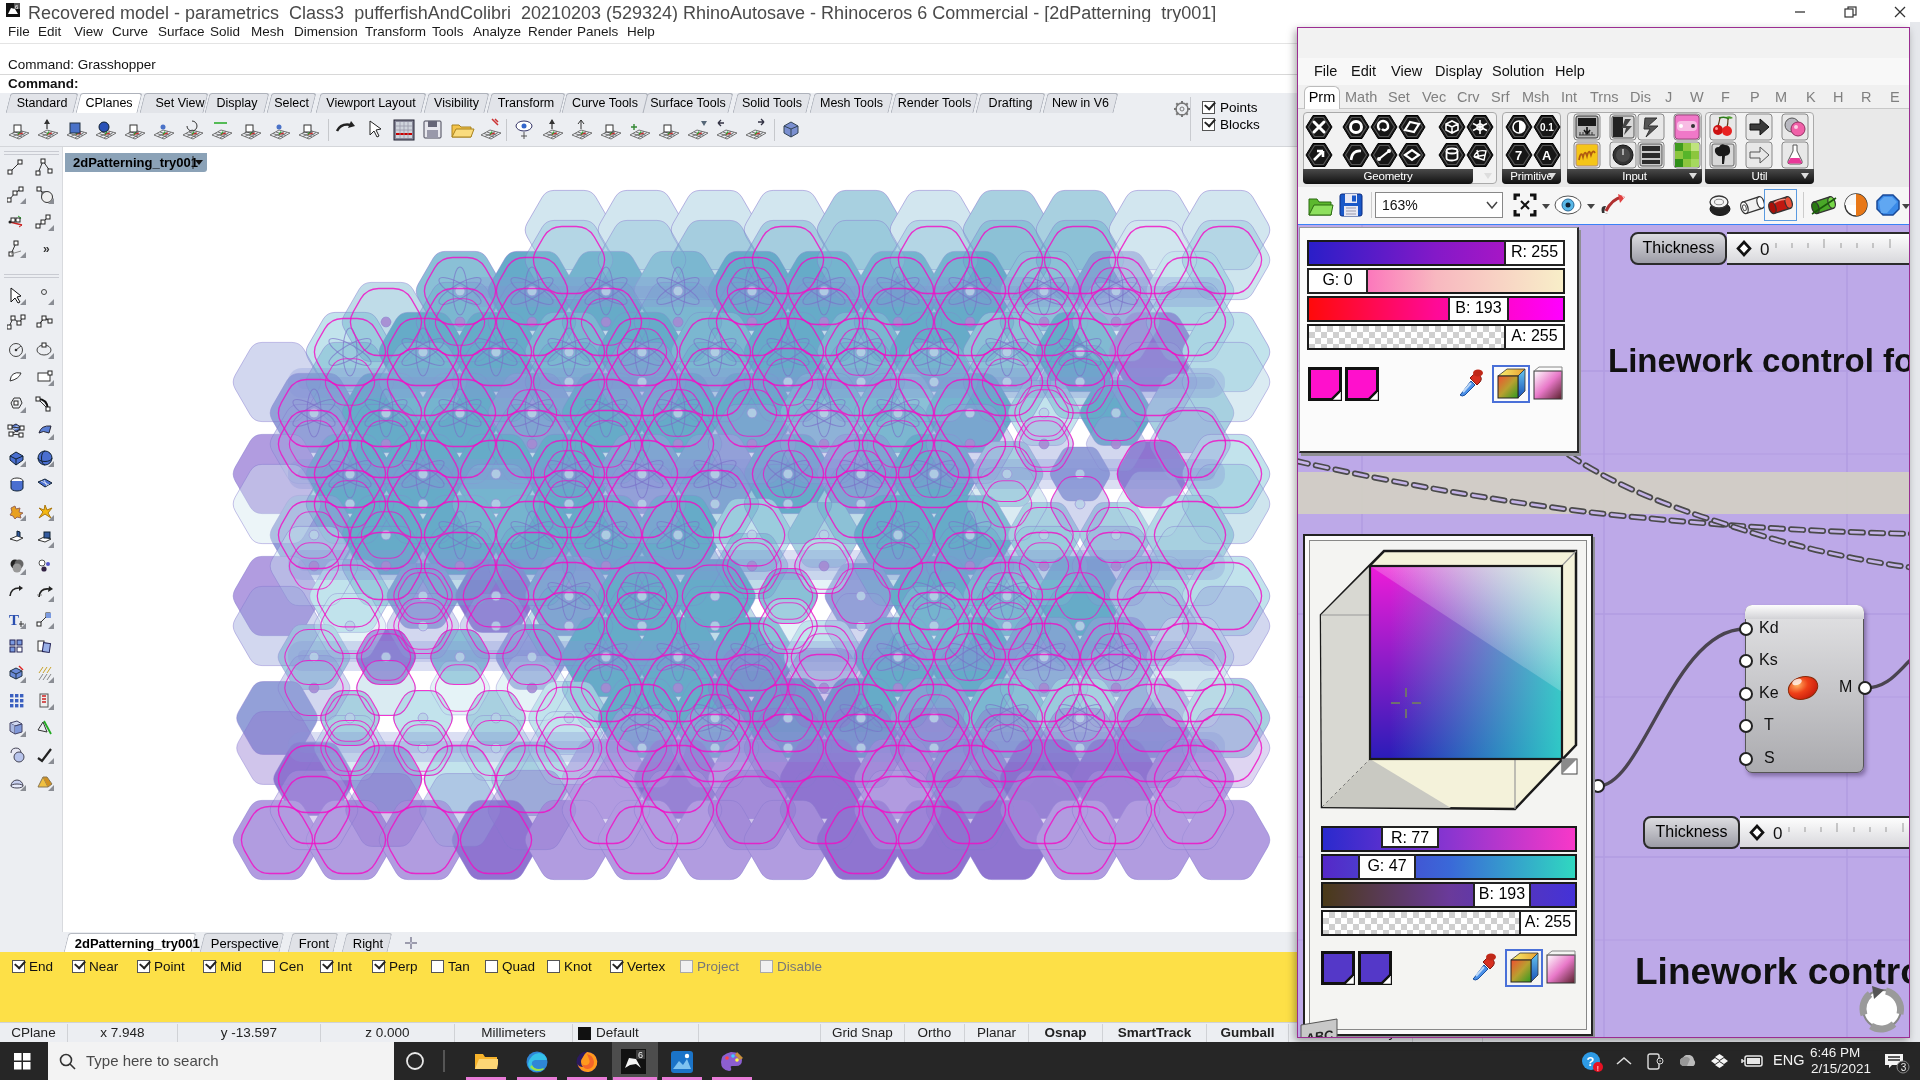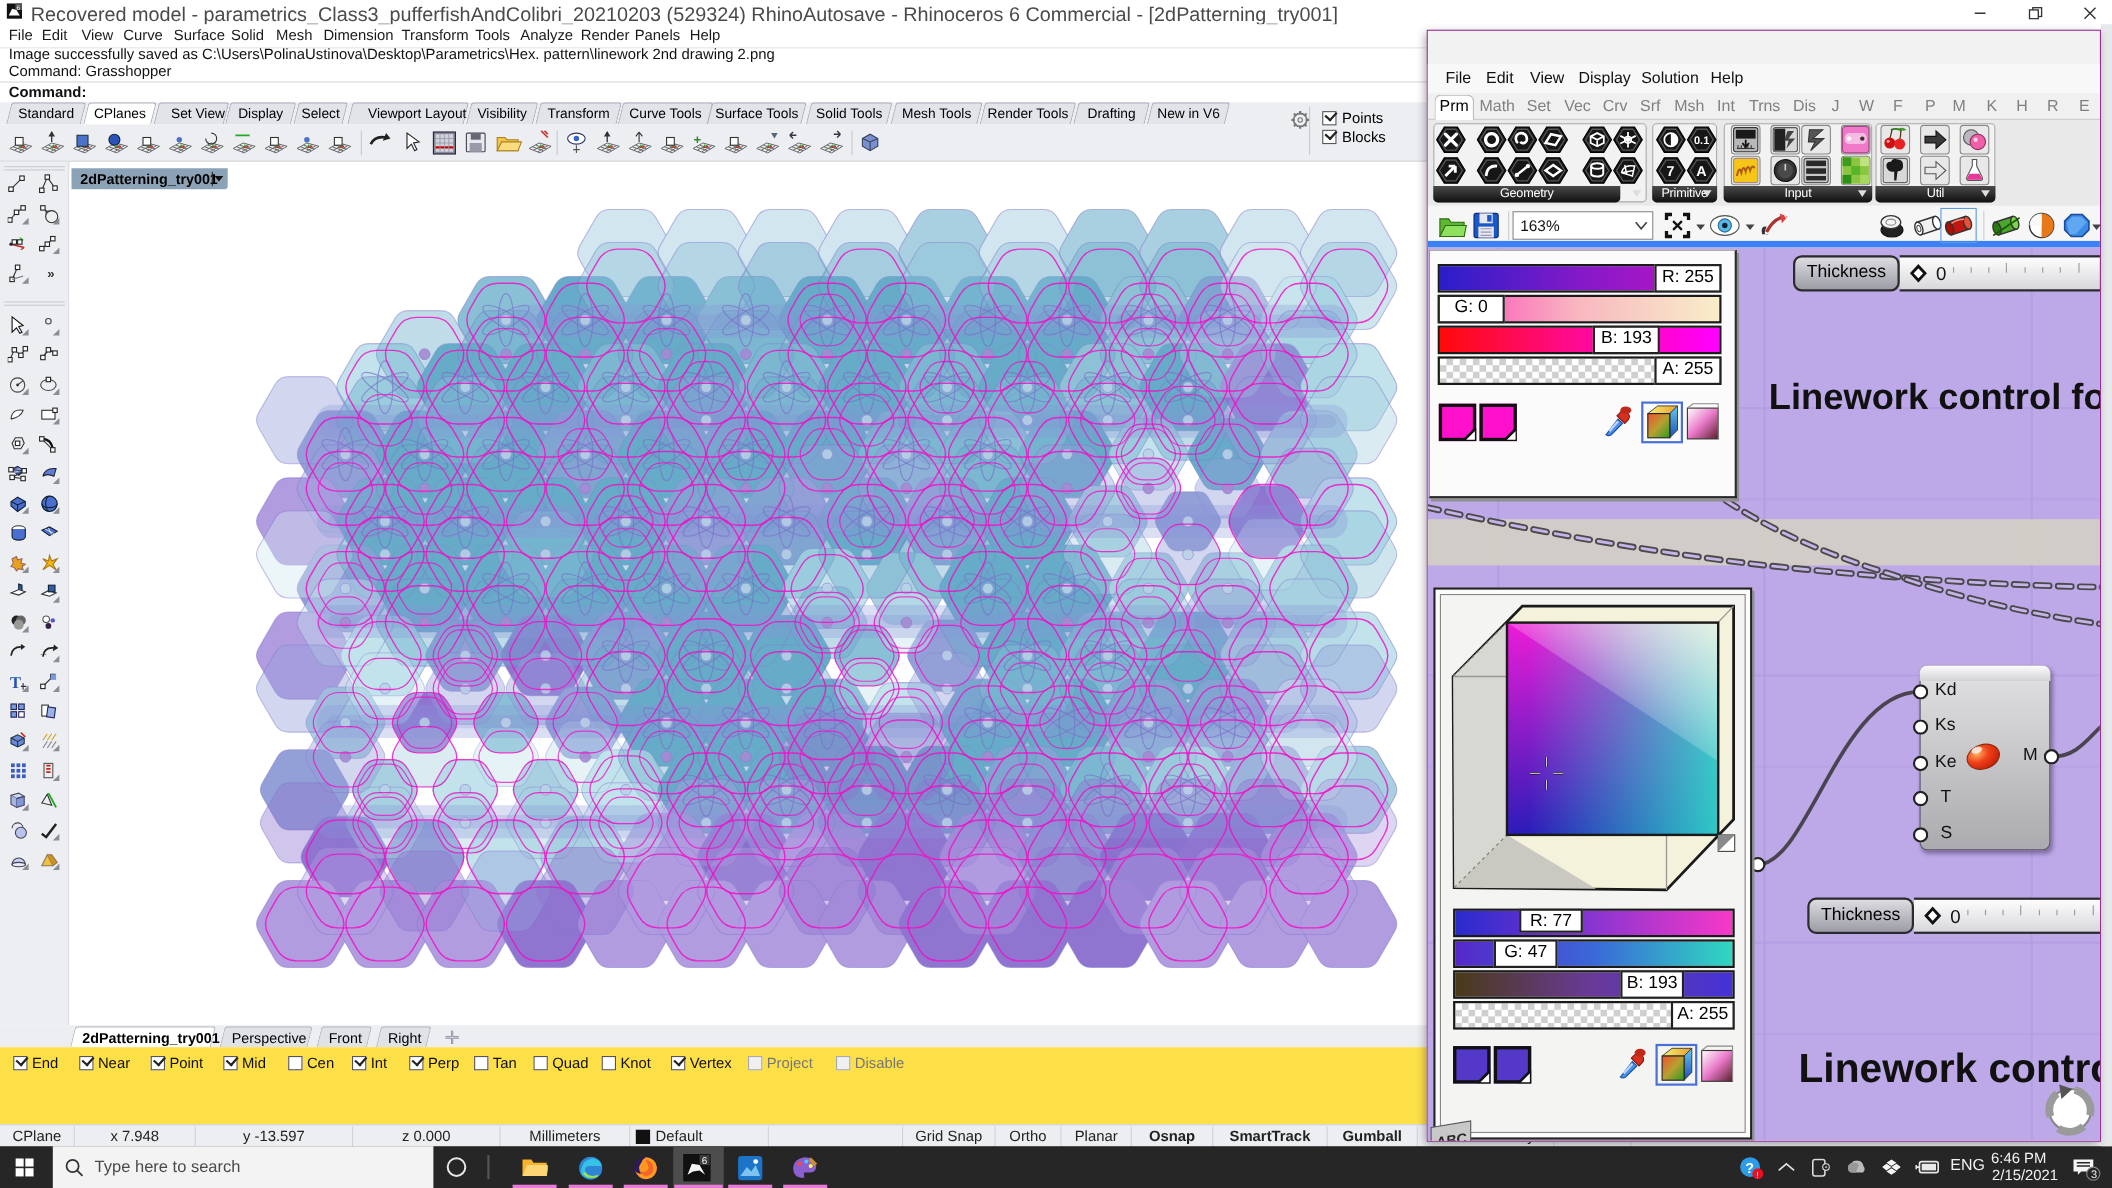--- a/index.html
+++ b/index.html
@@ -28,21 +28,21 @@
 .cb.on:before{content:"";position:absolute;left:2px;top:-1px;width:8px;height:5px;border-left:2px solid #222;border-bottom:2px solid #222;transform:rotate(-48deg)}
 .cb.dis{border-color:#aaa;background:#f0f0f0}
 #statusbar{left:0;top:1022px;width:1920px;height:20px;background:#eceef2;font-size:13.5px;color:#222;border-top:1px solid #d0d2d6}
 #statusbar .cell{position:absolute;top:1px;height:19px;padding-top:1px;border-right:1px solid #d0d2d6;text-align:center}
 #taskbar{left:0;top:1042px;width:1920px;height:38px;background:#262626}
 #ghwin{left:1297px;top:27px;width:613px;height:1011px;border:1px solid #9b2d91;background:#f2f2f2;box-shadow:-2px 3px 8px rgba(0,0,0,.35)}
 #ghtitle{left:0;top:0;width:611px;height:30px;background:#a20c9c;color:#fff;font-size:11.5px;letter-spacing:-0.1px}
 #ghmenu{left:0;top:30px;width:611px;height:27px;background:#f8f8f8;font-size:14.5px;color:#111}
 #ghtabs{left:0;top:57px;width:611px;height:24px;background:#f0f0f0;font-size:14.5px;color:#808080;border-bottom:1px solid #c8c8c8}
 #ghpal{left:0;top:81px;width:611px;height:78px;background:#e9e9e9}
-#ghtools{left:0;top:159px;width:611px;height:38px;background:#f6f6f6;border-bottom:6px solid #3b82f6}
+#ghtools{left:0;top:159px;width:611px;height:38px;background:#f6f6f6;border-bottom:1px solid #3b82f6}
 #ghcanvas{left:0;top:197px;width:611px;height:812px;background:#bda9e8;overflow:hidden}
 .gline-v{position:absolute;top:0;width:2px;height:812px;background:#b29ce2;opacity:.75}
 .gline-h{position:absolute;left:0;width:611px;height:2px;background:#b29ce2;opacity:.75}
 .slider-lab{position:absolute;border:2px solid #222;background:#fff;font-size:16px;text-align:center;padding-top:1px}
 .gh-panel{position:absolute;background:#fbfbfb;border:2px solid #2a2a2a;box-shadow:2px 3px 0 #8f8f94}
 .capsule{position:absolute;height:33px;border:2px solid #2b2b2b;border-radius:8px;background:linear-gradient(#dcdce0,#9c9ca6);color:#000;font-size:16px;text-align:center;padding-top:5px;z-index:2}
 .sliderarea{position:absolute;height:33px;border:2px solid #2b2b2b;border-left:none;background:linear-gradient(#fdfdfd,#d8d8dc);z-index:1}
 </style></head><body>
 
 <div class="r" id="titlebar">
@@ -71,21 +71,20 @@
 <span style="left:251px">Mesh</span>
 <span style="left:294px">Dimension</span>
 <span style="left:365px">Transform</span>
 <span style="left:432px">Tools</span>
 <span style="left:473px">Analyze</span>
 <span style="left:528px">Render</span>
 <span style="left:577px">Panels</span>
 <span style="left:627px">Help</span>
 </div>
 <div class="r" id="cmdarea">
-<div class="abs" style="left:8px;top:-2px">Image successfully saved as C:\Users\PolinaUstinova\Desktop\Parametrics\Hex. pattern\linework 2nd drawing 2.png</div>
 <div class="abs" style="left:8px;top:13px">Command: Grasshopper</div>
 <div class="abs" style="left:0;top:30px;width:1920px;height:1px;background:#d8d8d8"></div>
 <div class="abs" style="left:8px;top:32px;font-weight:bold">Command:</div>
 </div>
 <div class="r" id="tabrow">
 <div class="rtab" style="left:8px;width:68px;text-align:center"><span></span></div>
 <div class="rtab act" style="left:78px;width:62px;text-align:center"><span></span></div>
 <div class="rtab" style="left:142px;width:64px;text-align:center"><span></span></div>
 <div class="rtab" style="left:207px;width:60px;text-align:center"><span></span></div>
 <div class="rtab" style="left:269px;width:45px;text-align:center"><span></span></div>
@@ -97,21 +96,21 @@
 <div class="rtab" style="left:735px;width:74px;text-align:center"><span></span></div>
 <div class="rtab" style="left:812px;width:79px;text-align:center"><span></span></div>
 <div class="rtab" style="left:893px;width:83px;text-align:center"><span></span></div>
 <div class="rtab" style="left:978px;width:65px;text-align:center"><span></span></div>
 <div class="rtab" style="left:1045px;width:71px;text-align:center"><span></span></div>
 <div class="abs" style="left:8px;top:3px;width:68px;text-align:center;z-index:4">Standard</div>
 <div class="abs" style="left:78px;top:3px;width:62px;text-align:center;z-index:4">CPlanes</div>
 <div class="abs" style="left:142px;top:3px;width:76px;text-align:center;z-index:4">Set View</div>
 <div class="abs" style="left:207px;top:3px;width:60px;text-align:center;z-index:4">Display</div>
 <div class="abs" style="left:269px;top:3px;width:45px;text-align:center;z-index:4">Select</div>
-<div class="abs" style="left:318px;top:3px;width:106px;text-align:right;z-index:4">Viewport Layout</div>
+<div class="abs" style="left:318px;top:3px;width:106px;text-align:center;z-index:4">Viewport Layout</div>
 <div class="abs" style="left:426px;top:3px;width:61px;text-align:center;z-index:4">Visibility</div>
 <div class="abs" style="left:489px;top:3px;width:74px;text-align:center;z-index:4">Transform</div>
 <div class="abs" style="left:564px;top:3px;width:82px;text-align:center;z-index:4">Curve Tools</div>
 <div class="abs" style="left:645px;top:3px;width:86px;text-align:center;z-index:4">Surface Tools</div>
 <div class="abs" style="left:735px;top:3px;width:74px;text-align:center;z-index:4">Solid Tools</div>
 <div class="abs" style="left:812px;top:3px;width:79px;text-align:center;z-index:4">Mesh Tools</div>
 <div class="abs" style="left:893px;top:3px;width:83px;text-align:center;z-index:4">Render Tools</div>
 <div class="abs" style="left:978px;top:3px;width:65px;text-align:center;z-index:4">Drafting</div>
 <div class="abs" style="left:1045px;top:3px;width:71px;text-align:center;z-index:4">New in V6</div>
 </div>

